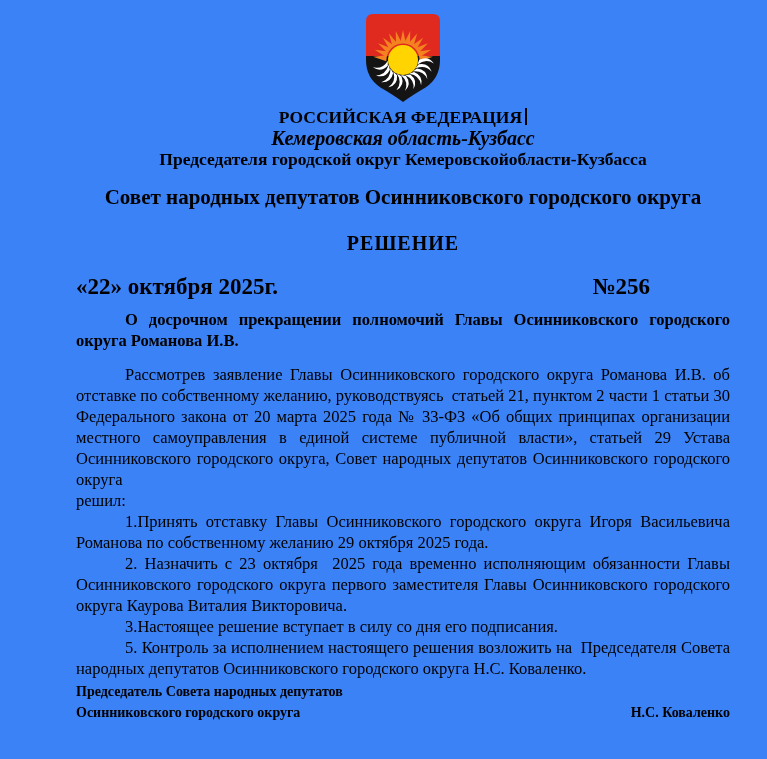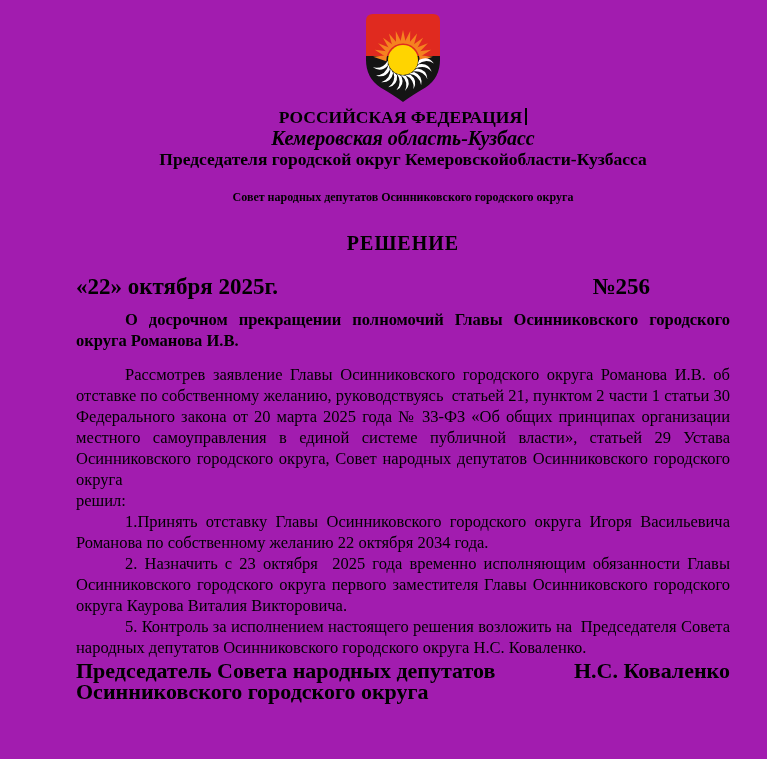--- a/index.html
+++ b/index.html
@@ -1,31 +1,31 @@
 <!DOCTYPE html>
 <html><head>
 <meta charset="utf-8">
 <style>
   html,body{margin:0;padding:0;background:#ffffff;}
   .page{
     position:relative;
     width:767px;height:759px;
-    background:#a21caf;
+    background:#3b82f6;
     color:#000;
     font-family:"Liberation Serif", serif;
     overflow:hidden;
   }
   .content{padding:14px 37px 0 76px;}
   .emblem-row{text-align:center;}
   .emblem-row svg{display:inline-block;vertical-align:top;}
   .hdr{text-align:center;font-weight:bold;}
   .hdr-1{font-size:17.5px;line-height:22px;margin-top:4px;}
   .hdr-2{font-size:20px;line-height:21px;font-style:italic;}
   .hdr-3{font-size:17.5px;line-height:21px;}
-  .hdr-4{font-size:12px;line-height:21px;margin-top:17px;}
+  .hdr-4{font-size:21px;line-height:21px;margin-top:17px;}
   .cursor-bar{
     display:inline-block;width:2px;height:17px;background:#000;
     margin-left:3px;vertical-align:-2px;
   }
   .doc-title{
     text-align:center;font-weight:bold;
     font-size:20px;line-height:33px;letter-spacing:1px;
     margin-top:19px;
   }
   .meta-row{
@@ -42,22 +42,22 @@
     white-space:pre-wrap;
   }
   .body-par{
     font-size:16.5px;line-height:21px;
     text-align:justify;text-indent:49px;
     white-space:pre-wrap;
   }
   .intro{margin-top:13px;}
   .reshil{text-indent:0;text-align:left;}
   .signature{
-    display:flex;justify-content:space-between;align-items:flex-start;
-    font-weight:bold;font-size:22px;line-height:21px;
+    display:flex;justify-content:space-between;align-items:flex-end;
+    font-weight:bold;font-size:14px;line-height:21px;
     margin-top:2px;
   }
 </style>
 </head>
 <body>
 
 <div class="page">
   <div class="content">
 
     <div class="emblem-row">
@@ -116,22 +116,23 @@
     <div class="meta-row">
       <span class="meta-date">«22» октября 2025г.</span>
       <span class="meta-number">№256</span>
     </div>
 
     <div class="subject">О досрочном прекращении полномочий Главы Осинниковского городского округа Романова И.В.</div>
 
     <div class="body-par intro">Рассмотрев заявление Главы Осинниковского городского округа Романова И.В. об отставке по собственному желанию, руководствуясь  статьей 21, пунктом 2 части 1 статьи 30 Федерального закона от 20 марта 2025 года № 33-ФЗ «Об общих принципах организации местного самоуправления в единой системе публичной власти», статьей 29 Устава Осинниковского городского округа, Совет народных депутатов Осинниковского городского округа</div>
     <div class="body-par reshil">решил:</div>
 
-    <div class="body-par">1.Принять отставку Главы Осинниковского городского округа Игоря Васильевича Романова по собственному желанию 22 октября 2034 года.</div>
+    <div class="body-par">1.Принять отставку Главы Осинниковского городского округа Игоря Васильевича Романова по собственному желанию 29 октября 2025 года.</div>
     <div class="body-par">2. Назначить с 23 октября  2025 года временно исполняющим обязанности Главы Осинниковского городского округа первого заместителя Главы Осинниковского городского округа Каурова Виталия Викторовича.</div>
+    <div class="body-par">3.Настоящее решение вступает в силу со дня его подписания.</div>
     <div class="body-par">5. Контроль за исполнением настоящего решения возложить на  Председателя Совета народных депутатов Осинниковского городского округа Н.С. Коваленко.</div>
 
     <div class="signature">
       <div>
         <div>Председатель Совета народных депутатов</div>
         <div>Осинниковского городского округа</div>
       </div>
       <div>Н.С. Коваленко</div>
     </div>
 

